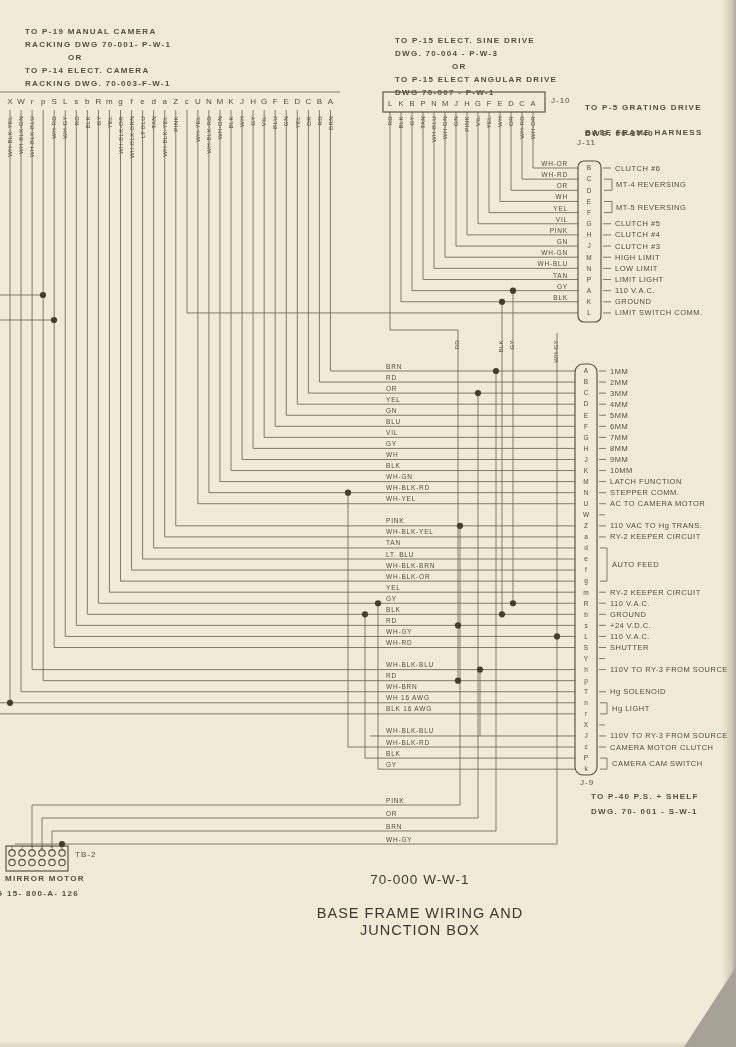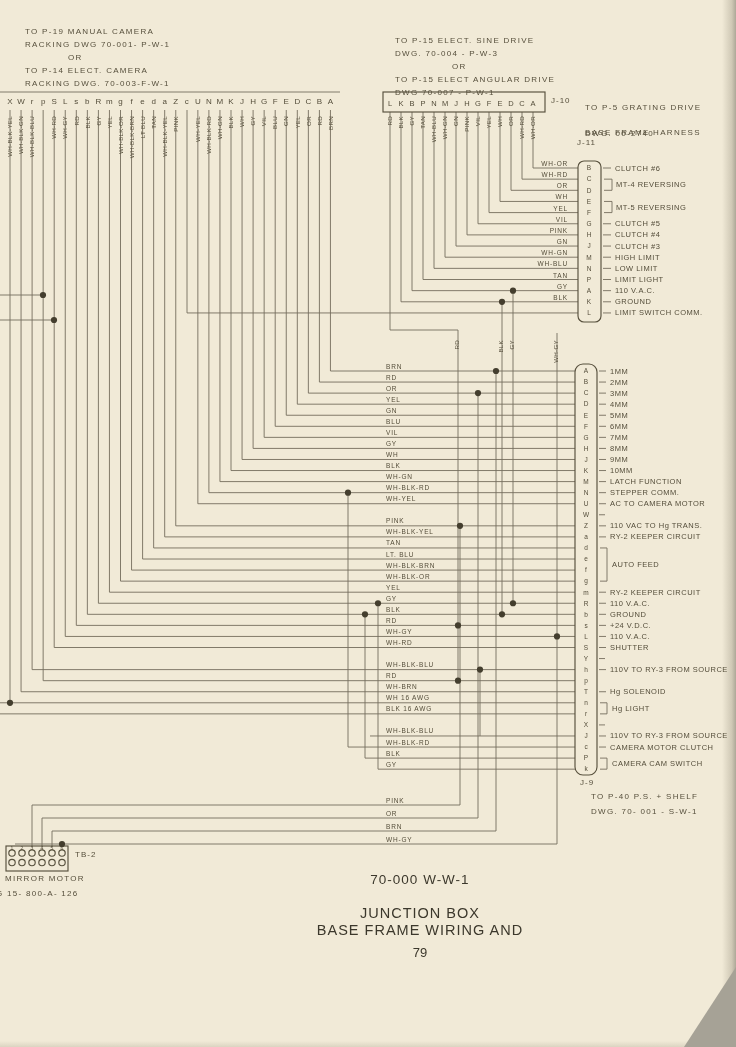--- a/index.html
+++ b/index.html
@@ -1,18 +1,18 @@
 <!DOCTYPE html>
 <html><head>
 <meta charset="utf-8">
 <style>
   html,body{margin:0;padding:0;background:#f0e9d6;}
   #page{position:relative;width:736px;height:1047px;background:#f1ead7;overflow:hidden;
         font-family:"Liberation Sans",sans-serif;}
-  .lbl{position:absolute;font-size:8px;letter-spacing:1.3px;color:#564f3c;white-space:nowrap;}
+  .lbl{position:absolute;font-size:8px;letter-spacing:1.3px;color:#564f3c;white-space:nowrap;font-weight:bold;}
   .conn-name{position:absolute;font-size:8px;letter-spacing:1px;color:#564f3c;white-space:nowrap;text-align:right;}
   #title-block{position:absolute;left:305px;top:872px;width:230px;text-align:center;color:#3c382c;}
   #title-block .t1{font-size:13.5px;letter-spacing:1px;margin-bottom:18px;}
   #title-block .t2{font-size:14.5px;letter-spacing:1px;line-height:17px;}
   #title-block .t4{font-size:13px;margin-top:6px;}
   .edge-right{position:absolute;right:0;top:0;width:14px;height:100%;
      background:linear-gradient(to right,rgba(120,113,94,0) 0%,rgba(120,113,94,.28) 70%,rgba(90,86,74,.45) 100%);}
   .corner{position:absolute;right:0;bottom:0;width:52px;height:80px;background:#a6a296;
      clip-path:polygon(100% 0,100% 100%,0 100%);}
   .edge-bottom{position:absolute;left:0;bottom:0;width:100%;height:6px;
@@ -497,21 +497,20 @@
   <div class="lbl" style="left:5px;top:874px">MIRROR  MOTOR</div>
   <div class="lbl" style="left:-4px;top:889px">G 15- 800-A- 126</div>
 
   <div class="conn-name" style="left:551px;top:96px">J-10</div>
   <div class="conn-name" style="left:577px;top:138px">J-11</div>
   <div class="conn-name" style="left:580px;top:778px">J-9</div>
   <div class="conn-name" style="left:75px;top:850px">TB-2</div>
 
   <div id="title-block">
     <div class="t1">70-000 W-W-1</div>
+    <div class="t2">BASE FRAME WIRING AND</div>
     <div class="t2">JUNCTION BOX</div>
-    <div class="t2">BASE FRAME WIRING AND</div>
-    <div class="t4">79</div>
   </div>
 
   <div class="edge-right"></div>
   <div class="edge-bottom"></div>
   <div class="corner"></div>
 </div>
 
 </body></html>

